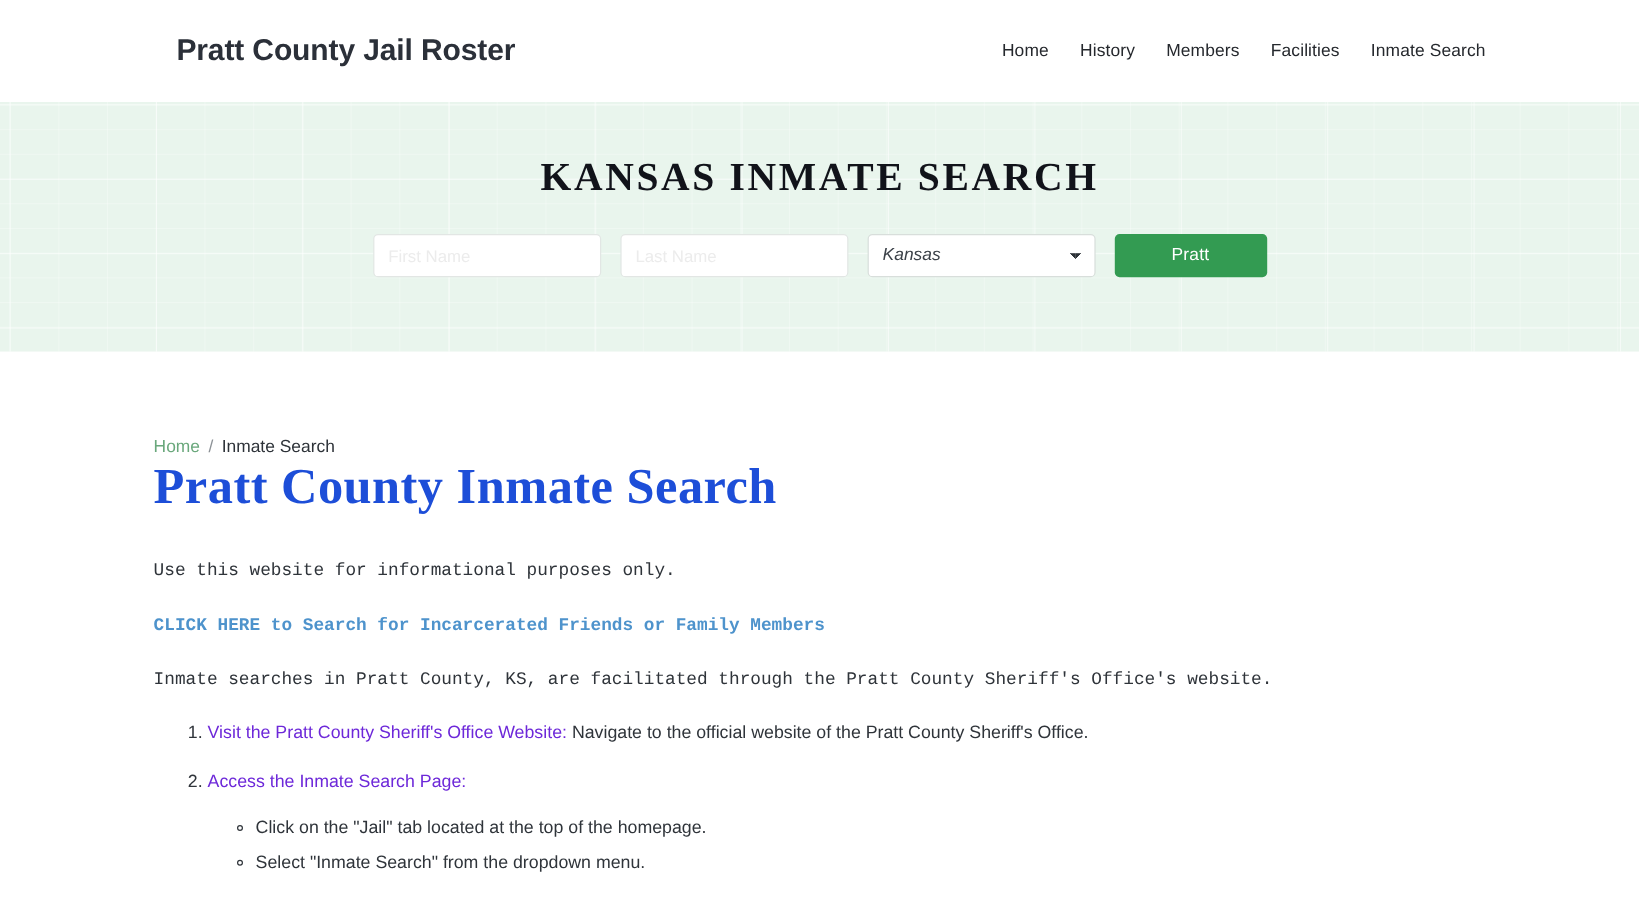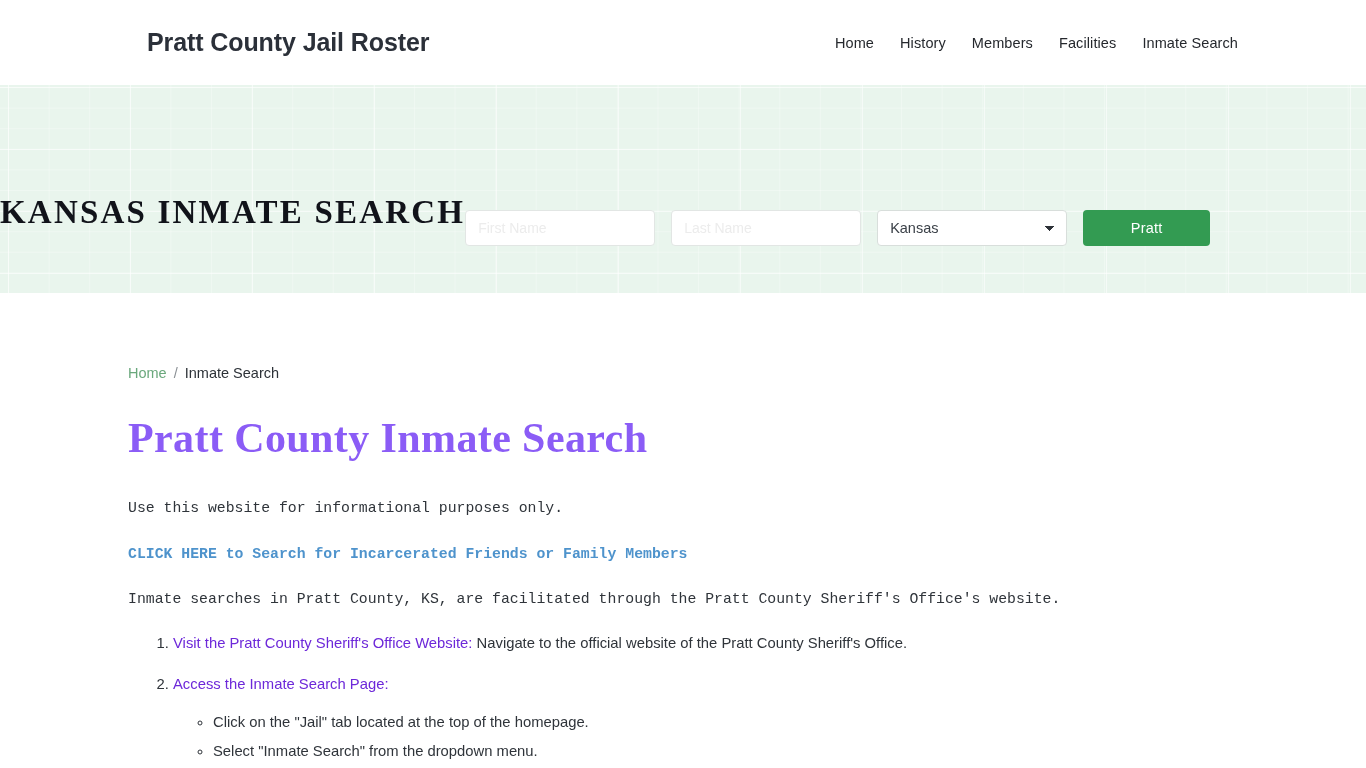--- a/index.html
+++ b/index.html
@@ -50,21 +50,21 @@
     height: 208px;
     background-color: #e9f5ed;
     background-image:
       linear-gradient(to right, rgba(255,255,255,0.55) 1px, transparent 1px),
       linear-gradient(to bottom, rgba(255,255,255,0.55) 1px, transparent 1px),
       linear-gradient(to right, rgba(255,255,255,0.28) 1px, transparent 1px),
       linear-gradient(to bottom, rgba(255,255,255,0.28) 1px, transparent 1px);
     background-size: 122px 62px, 122px 62px, 40.6px 20.6px, 40.6px 20.6px;
     background-position: 8px 2px, 8px 2px, 8px 2px, 8px 2px;
     display: flex;
-    flex-direction: row;
+    flex-direction: column;
     align-items: center;
     padding-top: 47px;
   }
   .hero-title {
     font-family: "Liberation Serif", "DejaVu Serif", serif;
     font-size: 33px;
     font-weight: 700;
     color: #11131a;
     letter-spacing: 2.2px;
     text-transform: uppercase;
@@ -101,20 +101,21 @@
     color: #3b4148;
     outline: none;
     -webkit-appearance: none;
     appearance: none;
     background-image:
       linear-gradient(45deg, transparent 50%, #2d3238 50%),
       linear-gradient(135deg, #2d3238 50%, transparent 50%);
     background-position: calc(100% - 16px) 15px, calc(100% - 11px) 15px;
     background-size: 5px 5px, 5px 5px;
     background-repeat: no-repeat;
+    font-style: italic;
   }
   .search-btn {
     width: 127px;
     height: 36px;
     background: #339b52;
     border: none;
     border-radius: 4px;
     color: #ffffff;
     font-size: 14.5px;
     font-family: "Liberation Sans", sans-serif;
@@ -136,25 +137,24 @@
     line-height: 1.4;
   }
   .breadcrumb-link {
     color: #6aa87c;
     text-decoration: none;
   }
   .breadcrumb-sep { color: #8c9196; }
   .breadcrumb-current { color: #2d3238; }
 
   .page-title {
-    margin-top: 32px;
     font-family: "Liberation Serif", "DejaVu Serif", serif;
     font-size: 42px;
     font-weight: 700;
-    color: #8b5cf6;
+    color: #1d4ed8;
     letter-spacing: 0.4px;
     line-height: 1.12;
   }
 
   .body-p {
     margin-top: 24px;
     font-size: 14.8px;
     color: #2f343a;
     line-height: 1.45;
     font-family: Liberation Mono, monospace;

